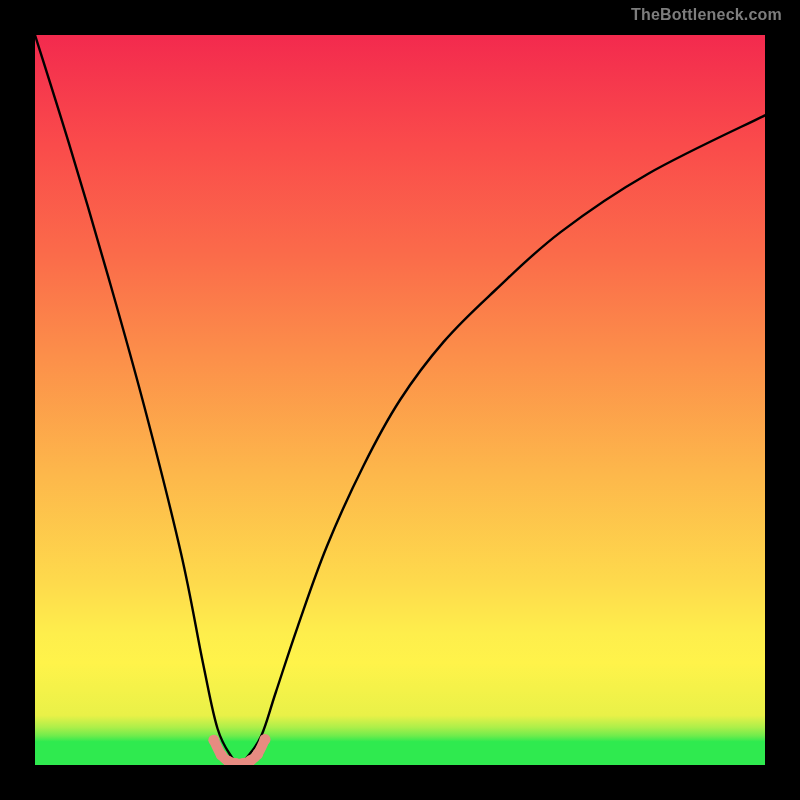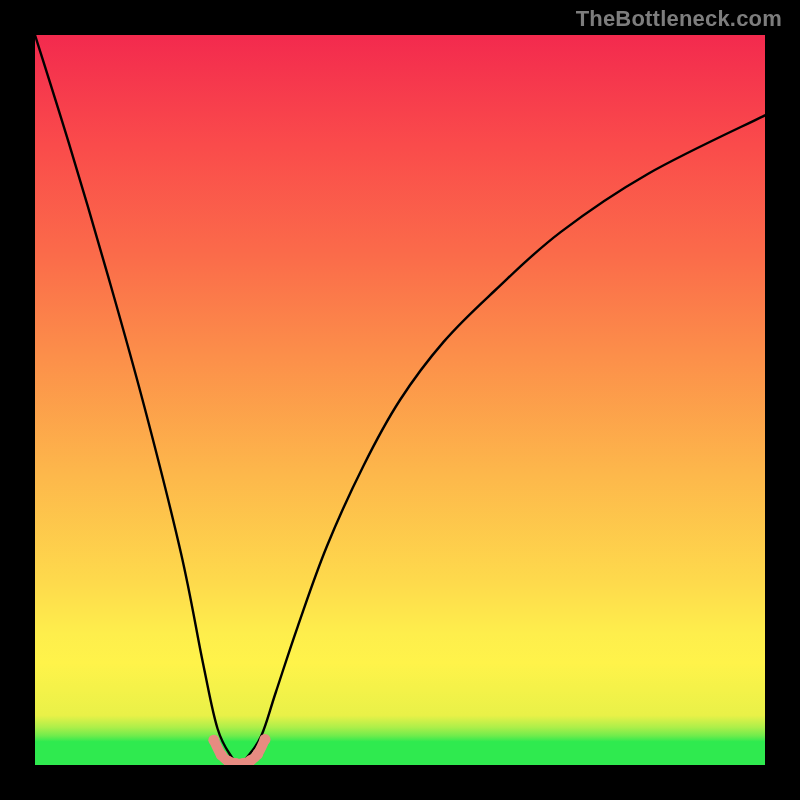--- a/index.html
+++ b/index.html
@@ -38,21 +38,21 @@
       #fc8f4a 56%,
       #fb6b4a 70%,
       #fa4b4b 85%,
       #f32a4e 100%
     );
   }
   .watermark {
     position: absolute;
     top: 6px;
     right: 18px;
-    font-size: 22px;
+    font-size: 16px;
     font-weight: 600;
     color: #7d7d7d;
     letter-spacing: 0.2px;
   }
   svg.curve {
     position: absolute;
     top: 35px;
     left: 35px;
     width: 730px;
     height: 730px;

